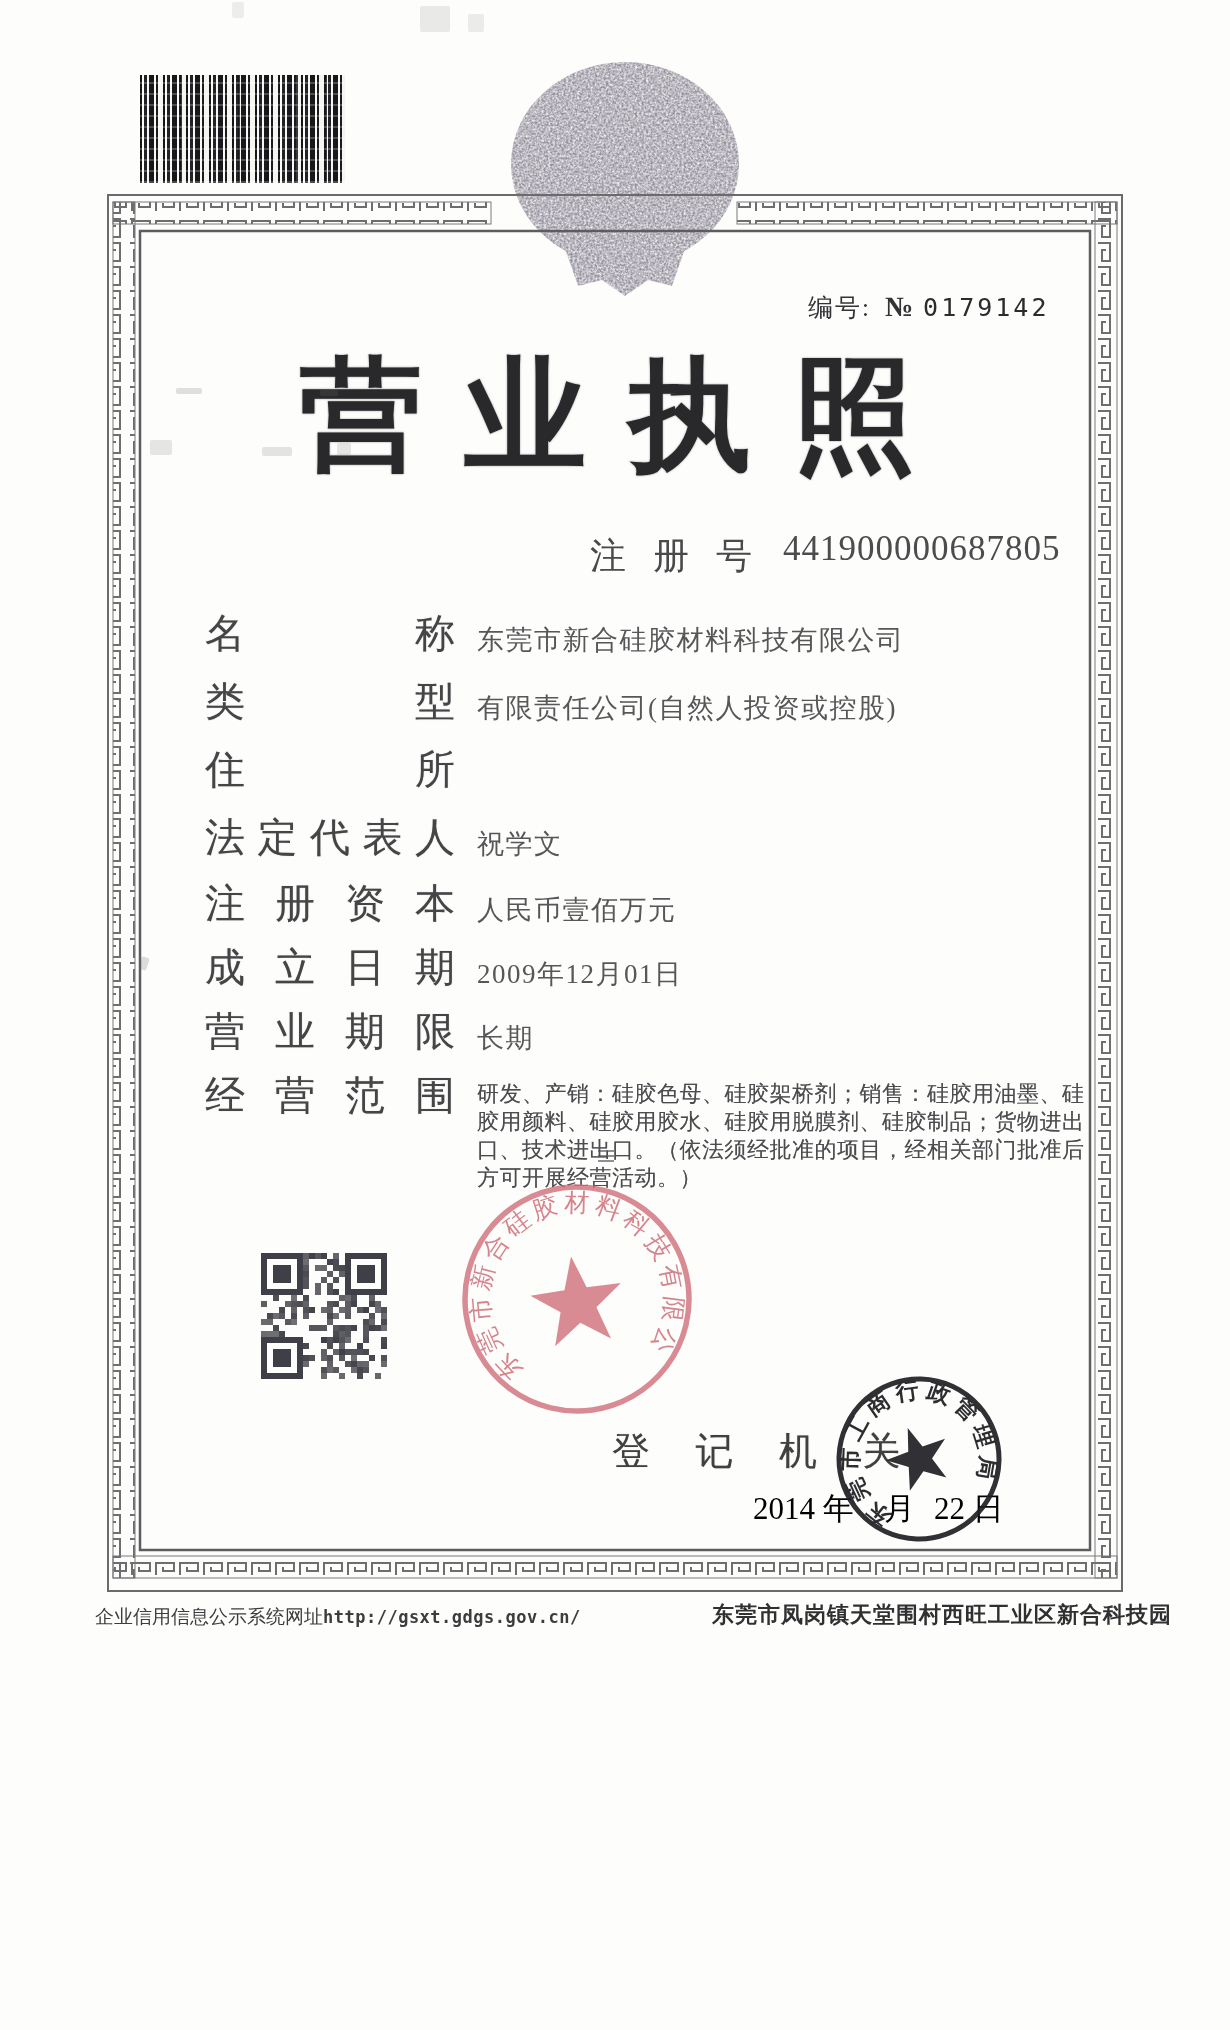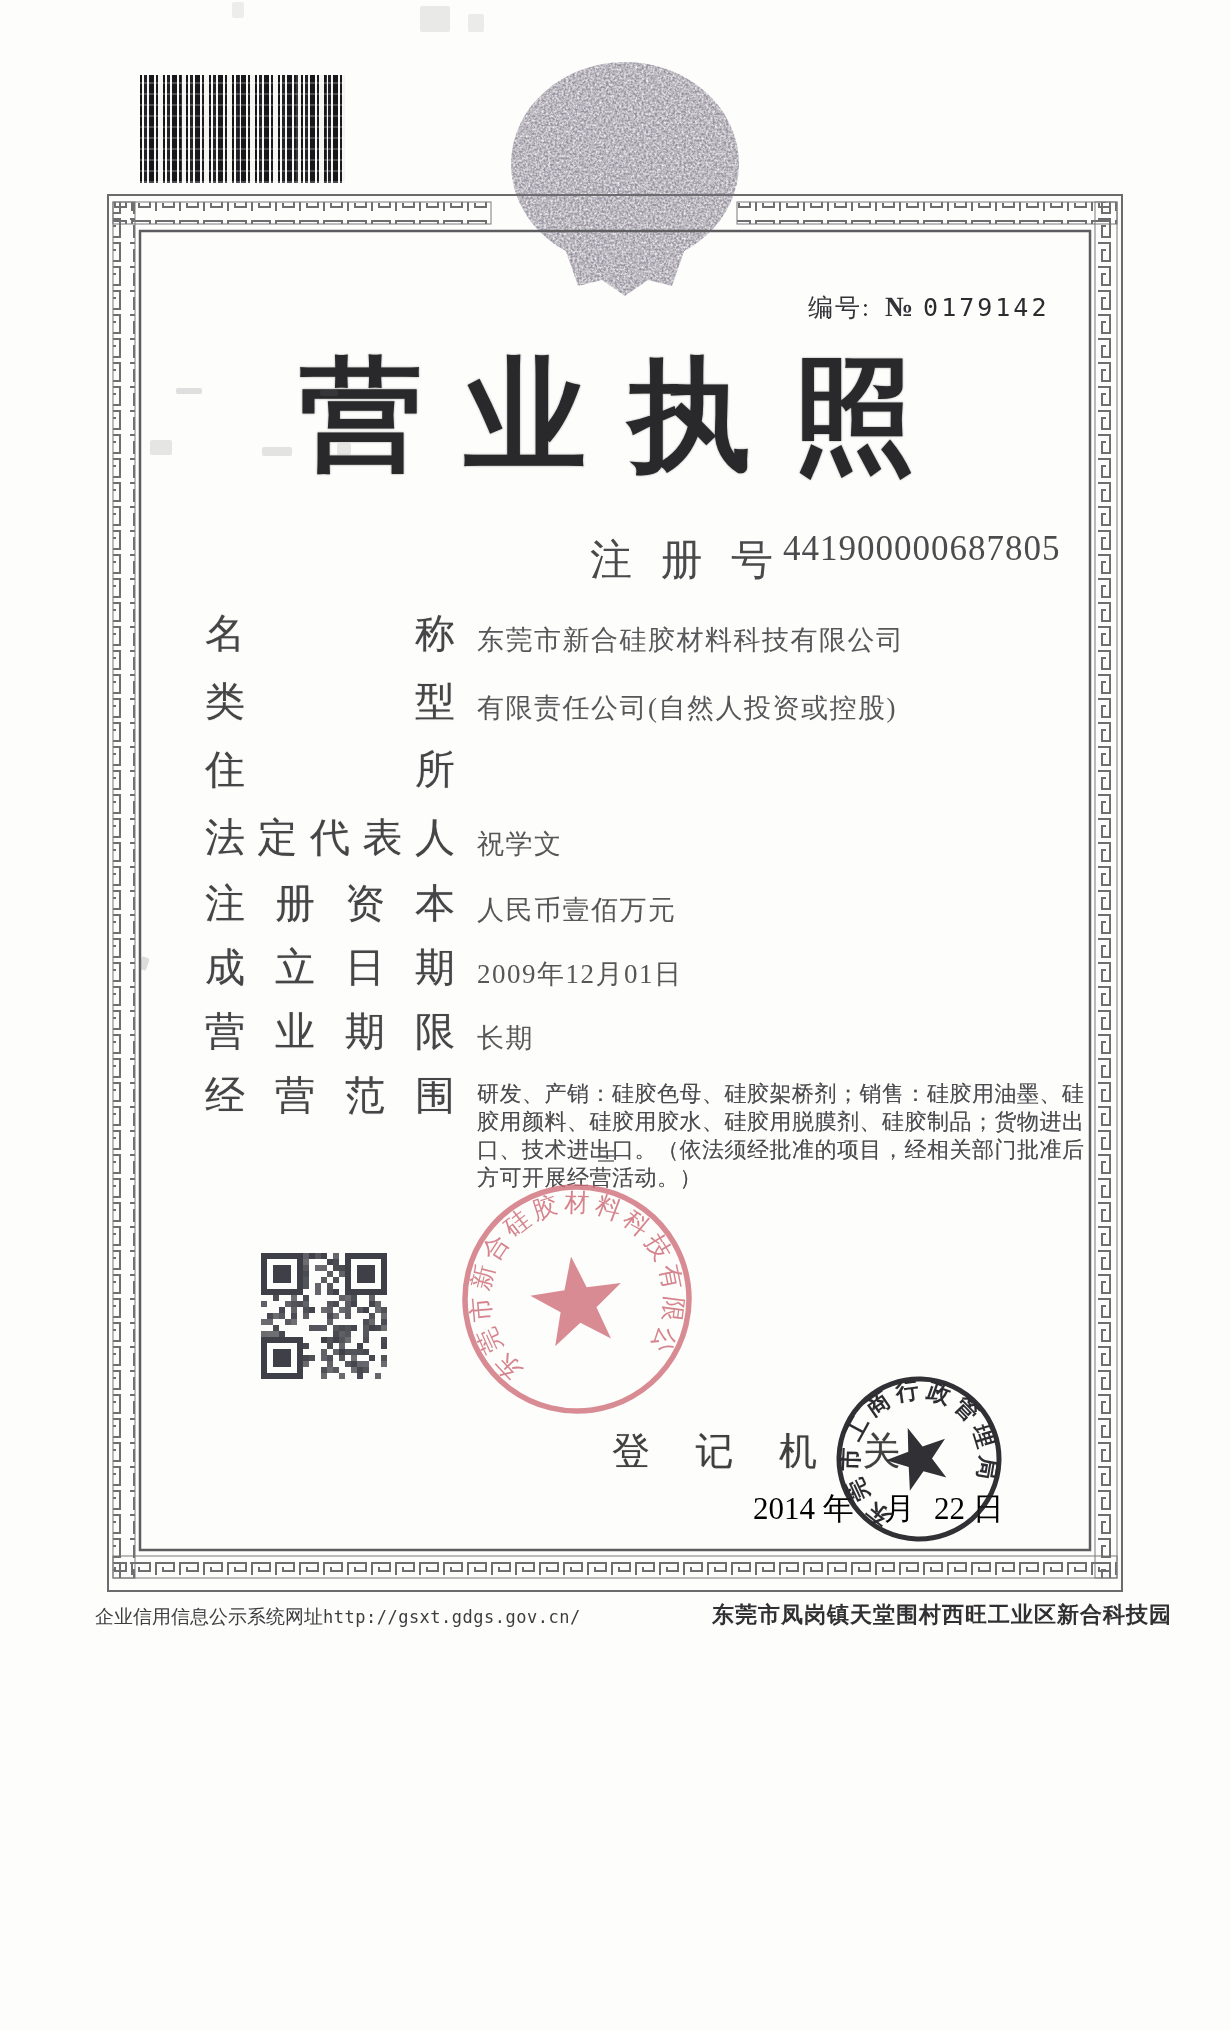--- a/index.html
+++ b/index.html
@@ -29,21 +29,21 @@
   .serial .no-num{font-family:"DejaVu Sans Mono", monospace;font-size:25px;letter-spacing:3px;color:#2c2c30;}
 
   
   .title{
     left:300px;top:350px;width:615px;display:flex;justify-content:space-between;
     font-family:"Liberation Sans", sans-serif;font-weight:900;font-size:122px;line-height:1.08;
     color:#29292b;text-shadow:0 0 2px rgba(40,40,40,.55);
   }
 
   
-  .regno-label{left:590px;top:532px;font-size:42px;letter-spacing:9px;color:#4a4a4c;white-space:nowrap;}
+  .regno-label{left:590px;top:532px;font-size:36px;letter-spacing:9px;color:#4a4a4c;white-space:nowrap;}
   .regno-value{left:783px;top:529px;font-size:35px;color:#4c4c4e;letter-spacing:1px;font-family:"Liberation Serif",serif;}
 
   
   .rows{left:0;top:0;width:1230px;height:0;}
   .row{position:absolute;left:205px;width:920px;height:62px;}
   .row:nth-child(1){top:612px}.row:nth-child(2){top:680px}.row:nth-child(3){top:748px}
   .row:nth-child(4){top:816px}.row:nth-child(5){top:882px}.row:nth-child(6){top:946px}
   .row:nth-child(7){top:1010px}.row:nth-child(8){top:1074px}
   .row-label{
     position:absolute;left:0;top:0;width:250px;display:flex;justify-content:space-between;
@@ -58,21 +58,21 @@
     white-space:normal;color:#4c4c50;text-shadow:0 0 .6px rgba(70,70,75,.5);font-family:Liberation Serif, serif;
   }
 
   
   .registrar{left:612px;top:1426px;font-size:38px;letter-spacing:18px;color:#404040;white-space:nowrap;text-shadow:0 0 1px rgba(60,60,60,.4);}
   .date-seg{top:1488px;font-size:31px;color:#000000;white-space:nowrap;}
   .date-y{left:753px;} .date-m{left:884px;} .date-d{left:934px;}
 
   
   .footer-left{left:95px;top:1604px;font-size:19px;color:#3d3d40;white-space:nowrap;}
-  .footer-left .url{font-family:"DejaVu Sans Mono", monospace;font-size:17px;letter-spacing:.5px;}
+  .footer-left .url{font-family:"DejaVu Sans Mono", monospace;font-size:17px;letter-spacing:.5px;font-weight:bold;}
   .footer-right{left:712px;top:1600px;font-size:22px;font-weight:600;color:#303033;letter-spacing:1px;white-space:nowrap;}
 
   
   .smudge{background:rgba(110,110,118,.28);border-radius:2px;}
   .tripledash{
     width:16px;height:12px;
     background:repeating-linear-gradient(0deg,#55555a 0 2px,transparent 2px 5px);
     opacity:.65;
   }
   svg text{font-family:"Liberation Serif",serif;}

